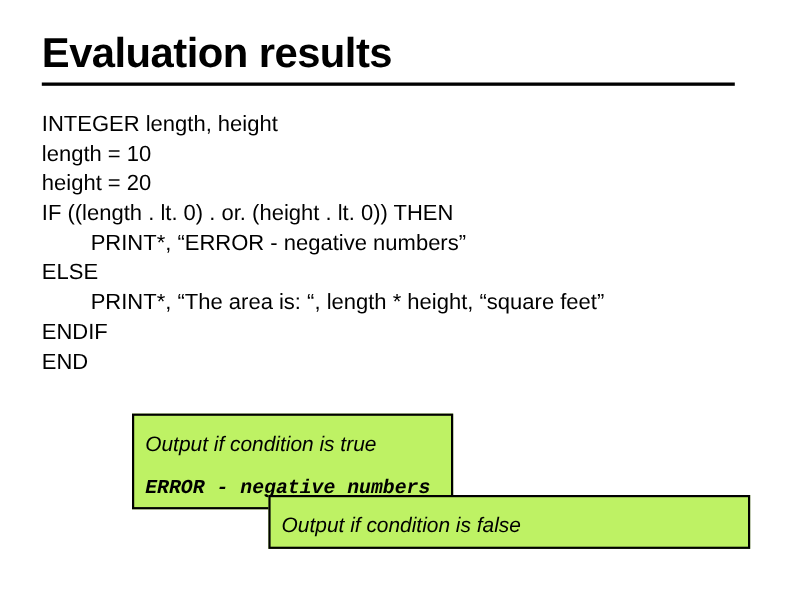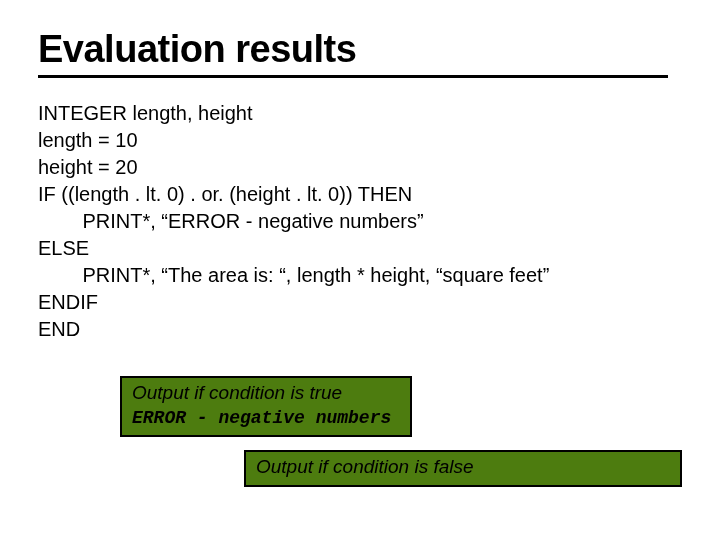--- a/index.html
+++ b/index.html
@@ -28,22 +28,22 @@
   }
   .code {
     font-family: Verdana, Arial, sans-serif;
     font-size: 20px;
     line-height: 1.35;
     white-space: pre;
   }
   .box {
     position: absolute;
     border: 2px solid #000;
-    background: #4d7c0f;
-    padding: 4px 10px 6px 10px;
+    background: #bef264;
+    padding: 16px 10px 6px 10px;
   }
   .box1 {
     left: 120px;
     top: 376px;
     width: 268px;
   }
   .box2 {
     left: 244px;
     top: 450px;
     width: 414px;
@@ -53,21 +53,21 @@
     font-style: italic;
     font-size: 19px;
     line-height: 1.2;
   }
   .mono {
     font-family: "Courier New", monospace;
     font-weight: bold;
     font-style: italic;
     font-size: 18px;
     line-height: 1.25;
-    margin-top: 2px;
+    margin-top: 16px;
   }
 </style>
 </head>
 <body>
 
 <div class="slide">
   <div class="title">Evaluation results</div>
   <div class="hr"></div>
 
   <div class="code"><span>INTEGER length, height</span>

